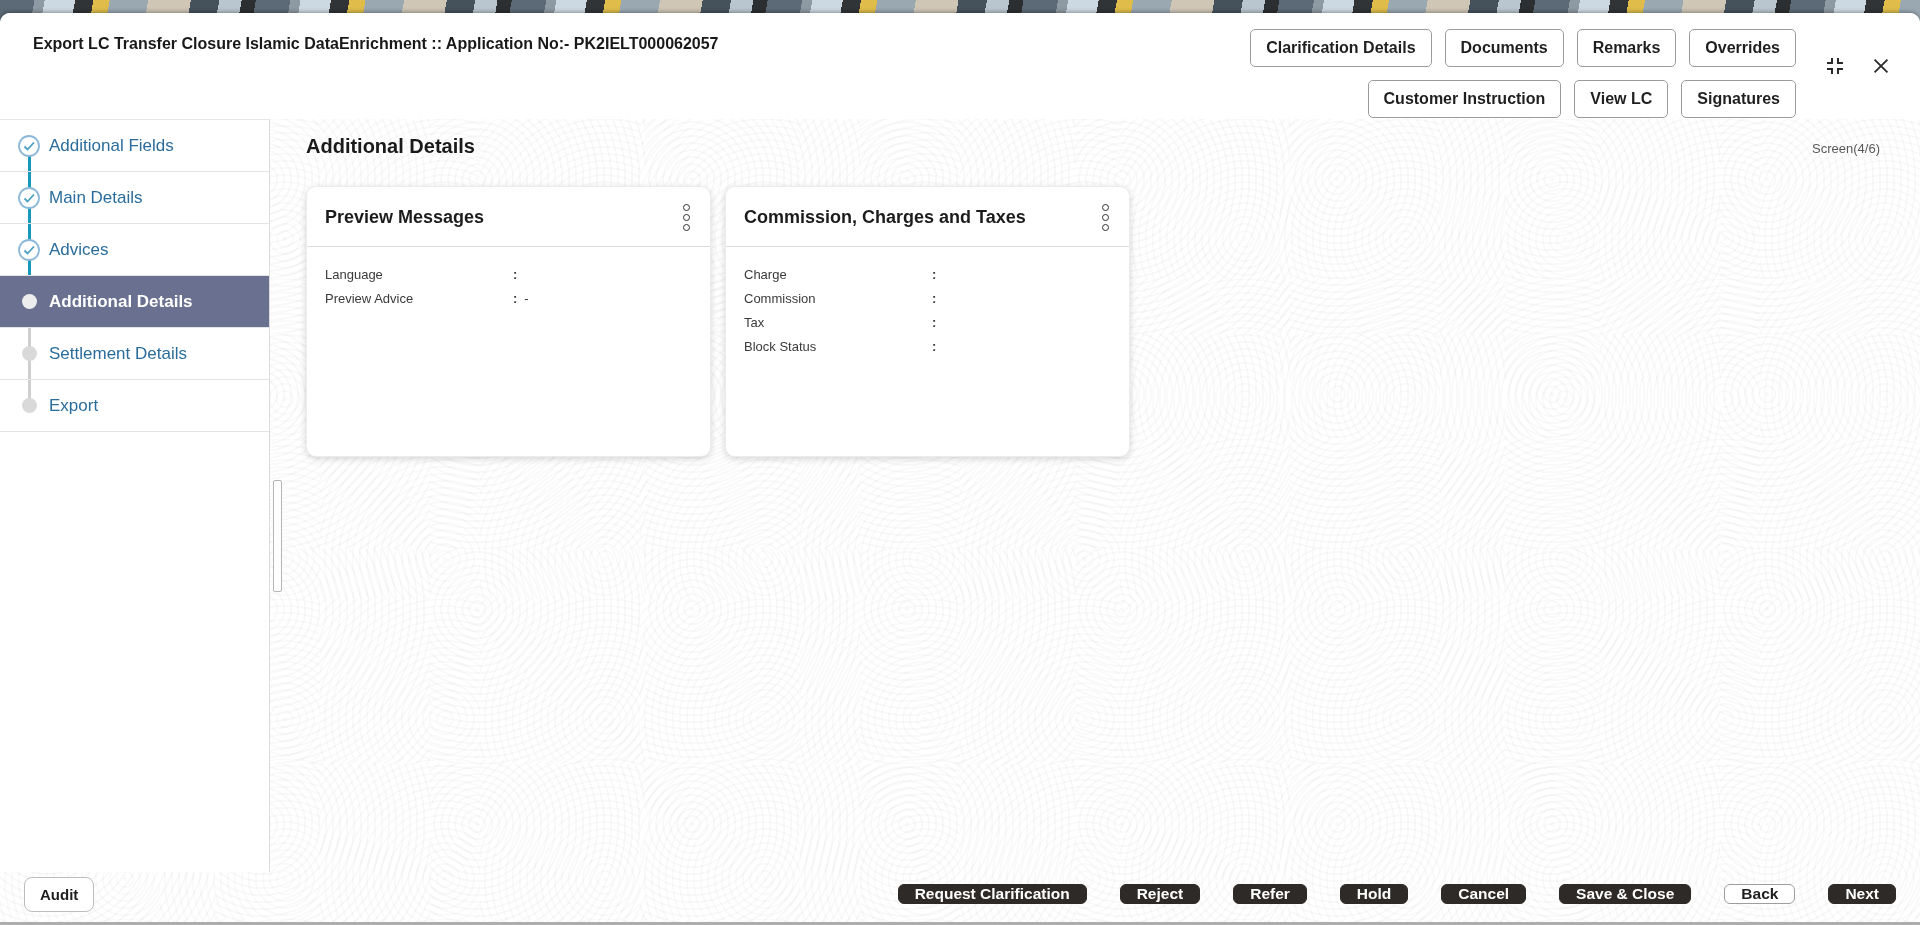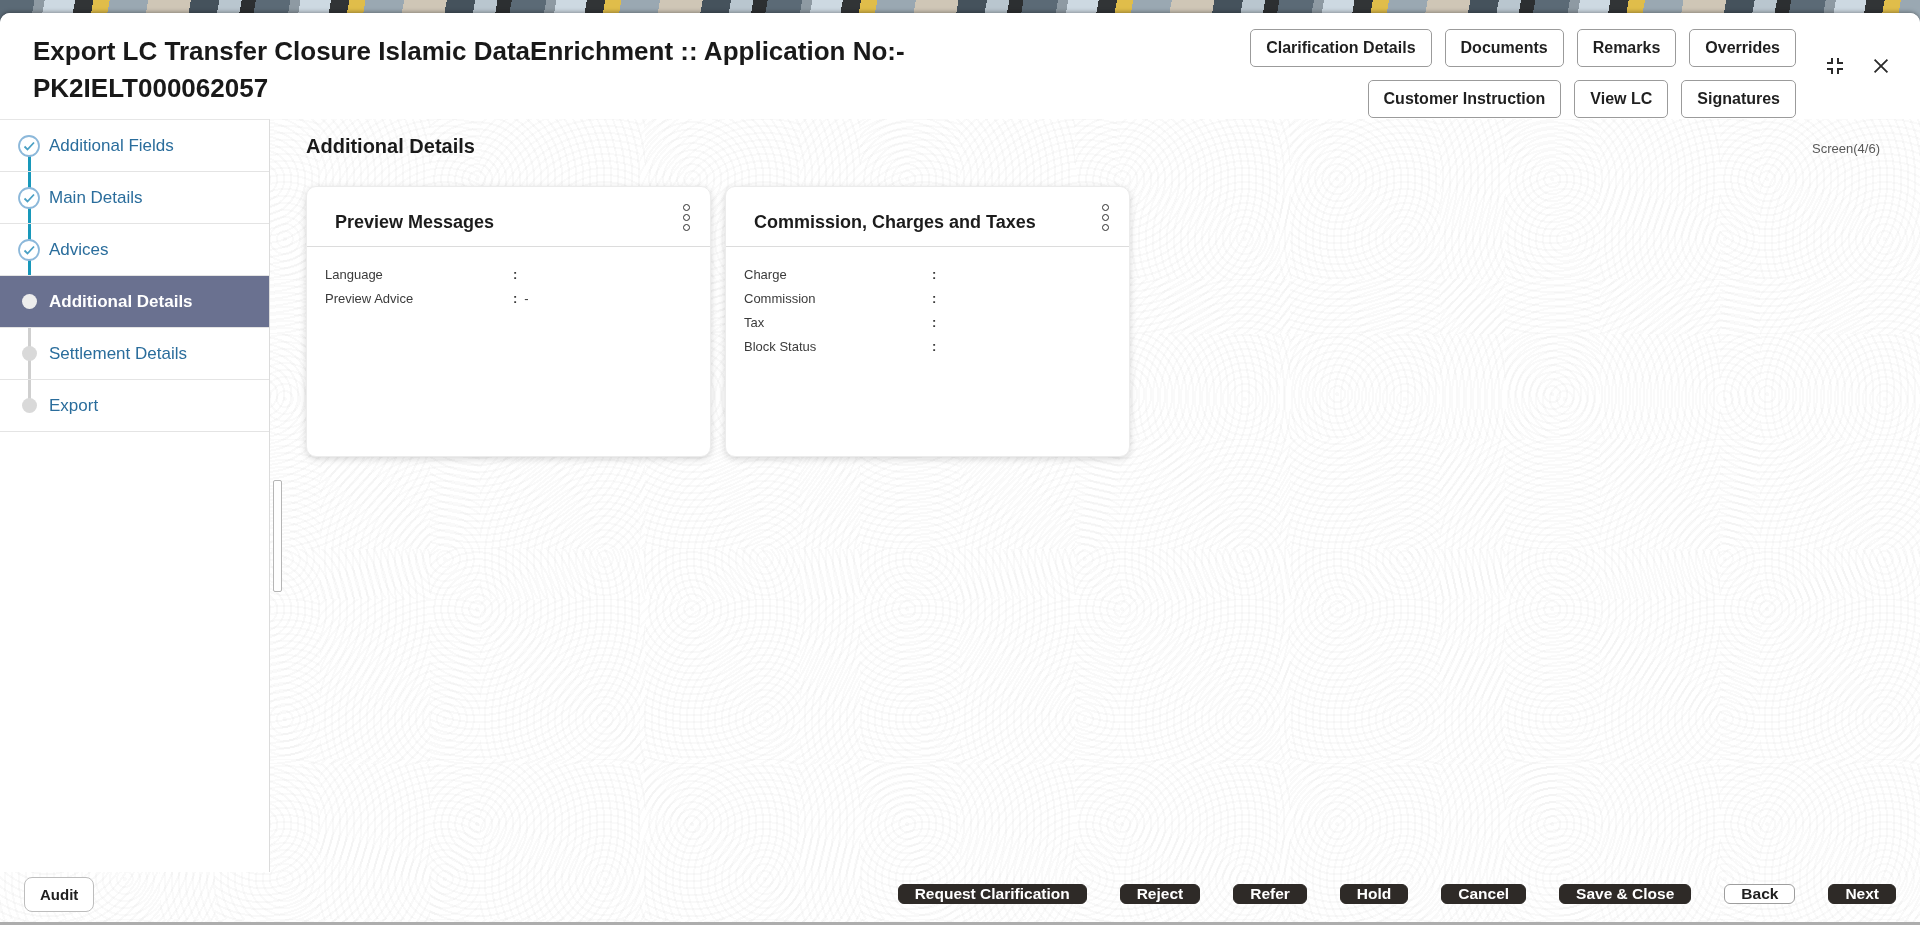--- a/index.html
+++ b/index.html
@@ -16,21 +16,21 @@
   
   .panel { position:absolute; top:13px; left:0; right:0; bottom:0;
     background:#ffffff; border-radius:10px 10px 0 0;
     box-shadow:0 -1px 4px rgba(0,0,0,.35);
     border-bottom:3px solid #adadad;
     display:flex; flex-direction:column; overflow:hidden; }
 
   
   .app-header { height:106px; background:#fff; display:flex;
     justify-content:space-between; padding:14px 18px 0 33px; }
-  .app-title { font-size:26px; font-weight:bold; color:#191919;
+  .app-title { font-size:16px; font-weight:bold; color:#191919;
     line-height:1.42; max-width:890px; padding-top:6px; }
   .header-right { display:flex; align-items:center; gap:26px; }
   .btn-rows { display:flex; flex-direction:column; align-items:flex-end; gap:13px; }
   .btn-row { display:flex; gap:13px; }
   .hbtn { background:#fff; border:1px solid #9b9b9b; border-radius:5px;
     font-size:16px; font-weight:600; color:#1f1f1f; padding:9px 15px;
     font-family:"Liberation Sans", sans-serif; cursor:pointer; white-space:nowrap; }
   .win-icons { display:flex; align-items:center; gap:20px; padding:0 8px 14px 0; }
   .win-icon { width:26px; height:26px; display:flex; align-items:center;
     justify-content:center; cursor:pointer; background:none; border:none; }
@@ -68,22 +68,22 @@
     align-items:baseline; margin-bottom:28px; }
   .content-title { font-size:20px; font-weight:bold; color:#1a1a1a; }
   .screen-indicator { font-size:13px; color:#595959; }
   .scroll-thumb { position:absolute; left:3px; top:361px; width:9px; height:112px;
     border:1px solid #b5b5b5; border-radius:2px; background:#fefefe; cursor:grab; }
 
   .cards { display:flex; gap:14px; }
   .card { width:405px; height:271px; background:#fff; border-radius:10px;
     border:1px solid #ececec; box-shadow:0 2px 7px rgba(0,0,0,.16);
     display:flex; flex-direction:column; }
-  .card-head { display:flex; justify-content:space-between; align-items:flex-end;
-    padding:15px 16px 13px 28px; border-bottom:1px solid #dcdcdc; }
+  .card-head { display:flex; justify-content:space-between; align-items:center;
+    padding:15px 16px 13px 18px; border-bottom:1px solid #dcdcdc; }
   .card-title { font-size:18px; font-weight:600; color:#1c1c1c; }
   .kebab { display:flex; flex-direction:column; gap:3px; background:none;
     border:none; cursor:pointer; padding:2px 4px; }
   .kebab span { width:7px; height:7px; border:1.6px solid #2f2f2f;
     border-radius:50%; display:block; }
   .card-body { padding:16px 18px; }
   .f-row { display:flex; font-size:13px; color:#3b3b3b; line-height:24px; }
   .f-label { width:188px; }
   .f-sep { font-weight:bold; margin-right:7px; }
   .f-value {}

